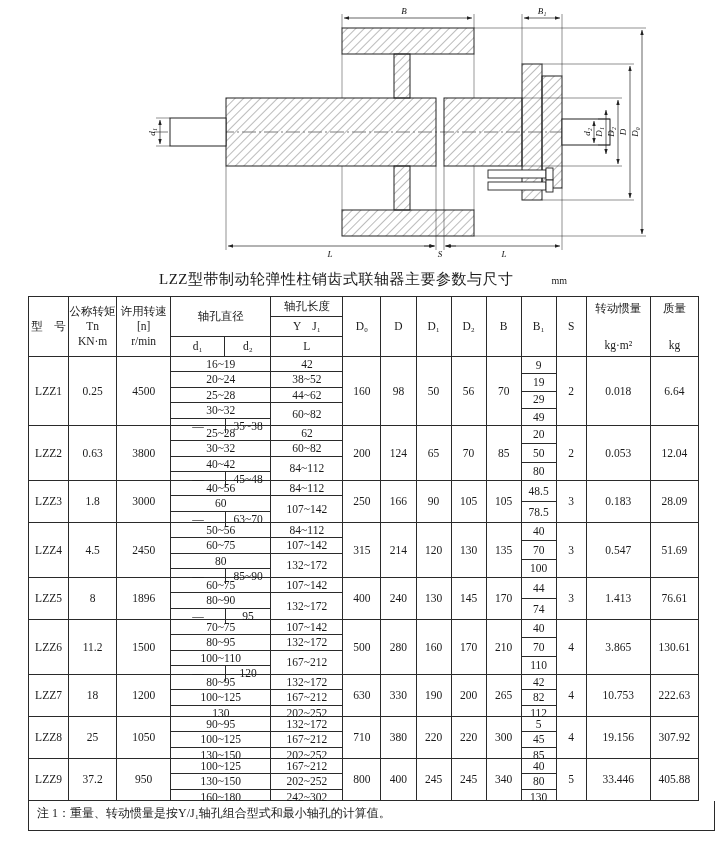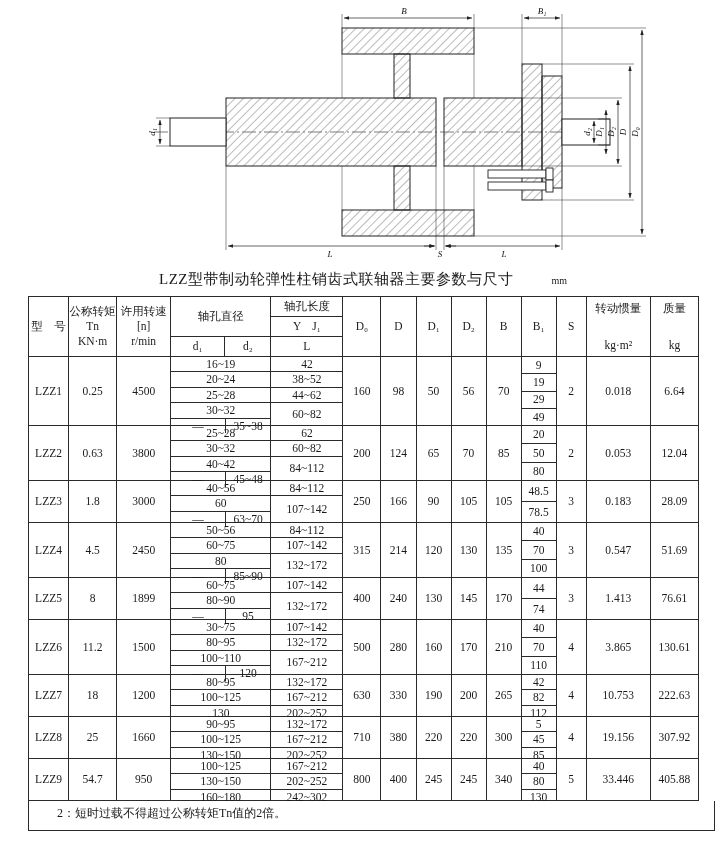--- a/index.html
+++ b/index.html
@@ -350,21 +350,21 @@
                 <div style="flex: 1 1 0px;">100</div>
               </div>
             </td>
             <td>3</td>
             <td>0.547</td>
             <td>51.69</td>
           </tr>
           <tr>
             <td>LZZ5</td>
             <td>8</td>
-            <td>1899</td>
+            <td>1896</td>
             <td colspan="2">
               <div class="stack" style="height: 41px;">
                 <div style="flex: 1 1 0px;">60~75</div>
                 <div style="flex: 1 1 0px;">80~90</div>
                 <div class="sp" style="flex: 1 1 0px;">
                   <span class="lft">—</span>
                   <span class="rgt">95</span>
                 </div>
               </div>
             </td>
@@ -388,21 +388,21 @@
             <td>3</td>
             <td>1.413</td>
             <td>76.61</td>
           </tr>
           <tr>
             <td>LZZ6</td>
             <td>11.2</td>
             <td>1500</td>
             <td colspan="2">
               <div class="stack" style="height: 54px;">
-                <div style="flex: 1 1 0px;">30~75</div>
+                <div style="flex: 1 1 0px;">70~75</div>
                 <div style="flex: 1 1 0px;">80~95</div>
                 <div style="flex: 1 1 0px;">100~110</div>
                 <div class="sp" style="flex: 1 1 0px;">
                   <span class="lft">—</span>
                   <span class="rgt">120</span>
                 </div>
               </div>
             </td>
             <td>
               <div class="stack" style="height: 54px;">
@@ -457,21 +457,21 @@
                 <div style="flex: 1 1 0px;">112</div>
               </div>
             </td>
             <td>4</td>
             <td>10.753</td>
             <td>222.63</td>
           </tr>
           <tr>
             <td>LZZ8</td>
             <td>25</td>
-            <td>1660</td>
+            <td>1050</td>
             <td colspan="2">
               <div class="stack" style="height: 41px;">
                 <div style="flex: 1 1 0px;">90~95</div>
                 <div style="flex: 1 1 0px;">100~125</div>
                 <div style="flex: 1 1 0px;">130~150</div>
               </div>
             </td>
             <td>
               <div class="stack" style="height: 41px;">
                 <div style="flex: 1 1 0px;">132~172</div>
@@ -490,21 +490,21 @@
                 <div style="flex: 1 1 0px;">45</div>
                 <div style="flex: 1 1 0px;">85</div>
               </div>
             </td>
             <td>4</td>
             <td>19.156</td>
             <td>307.92</td>
           </tr>
           <tr>
             <td>LZZ9</td>
-            <td>54.7</td>
+            <td>37.2</td>
             <td>950</td>
             <td colspan="2">
               <div class="stack" style="height: 41px;">
                 <div style="flex: 1 1 0px;">100~125</div>
                 <div style="flex: 1 1 0px;">130~150</div>
                 <div style="flex: 1 1 0px;">160~180</div>
               </div>
             </td>
             <td>
               <div class="stack" style="height: 41px;">
@@ -527,16 +527,16 @@
             </td>
             <td>5</td>
             <td>33.446</td>
             <td>405.88</td>
           </tr>
         </tbody>
       </table>
   </div>
 
   <div class="notes">
-    <div class="n2">2：短时过载不得超过公称转矩Tn值的2倍。</div>
+    <div class="n1">注 1：重量、转动惯量是按Y/J₁轴孔组合型式和最小轴孔的计算值。</div>
   </div>
 
 </div>
 
 </body></html>

